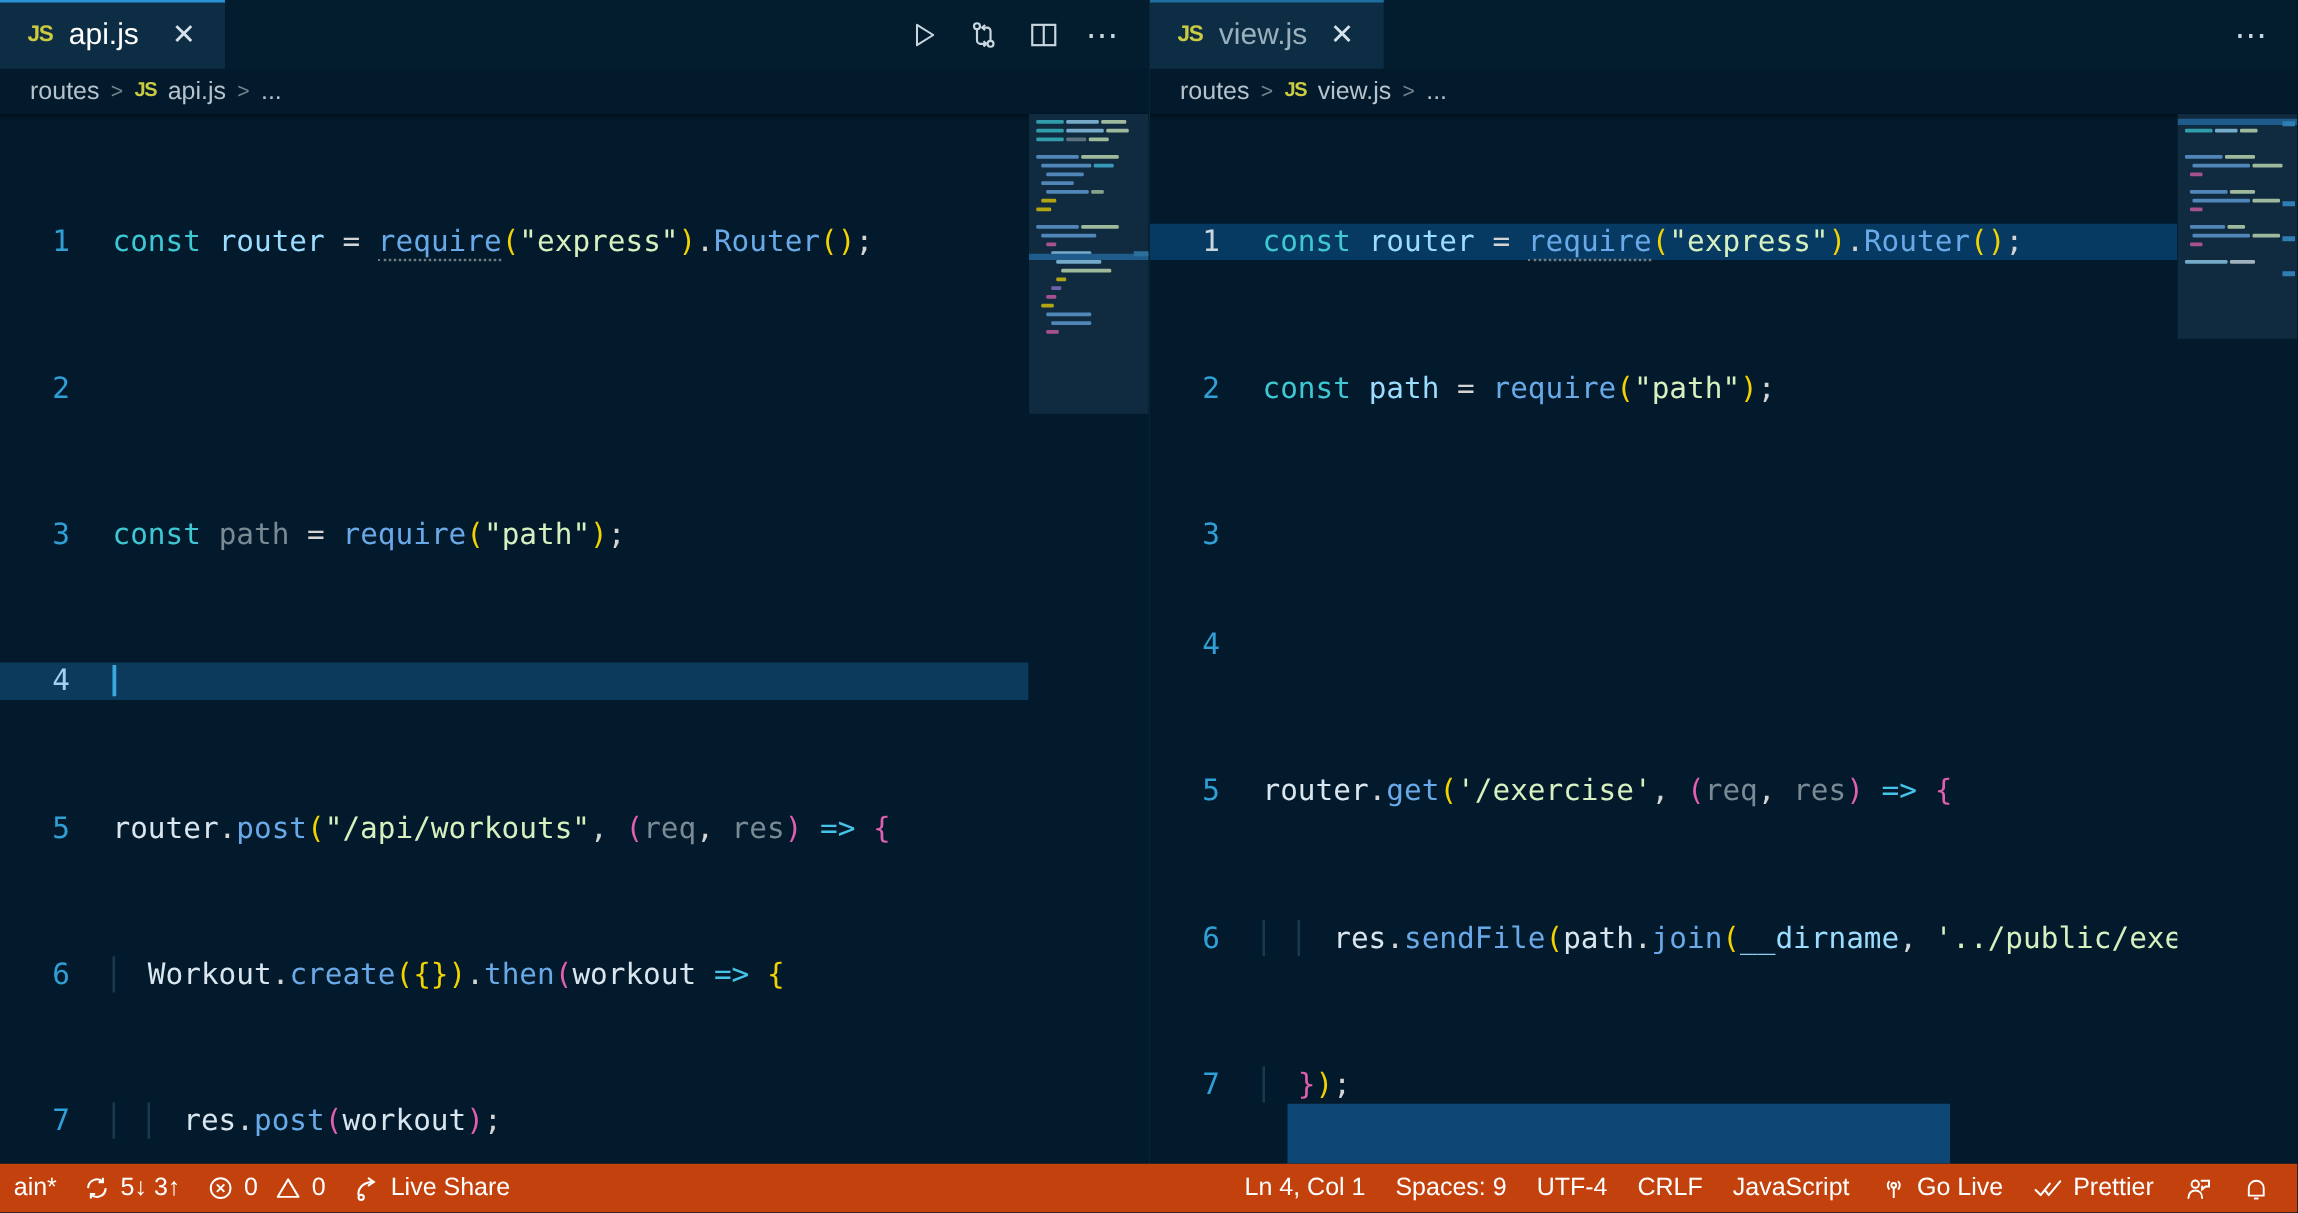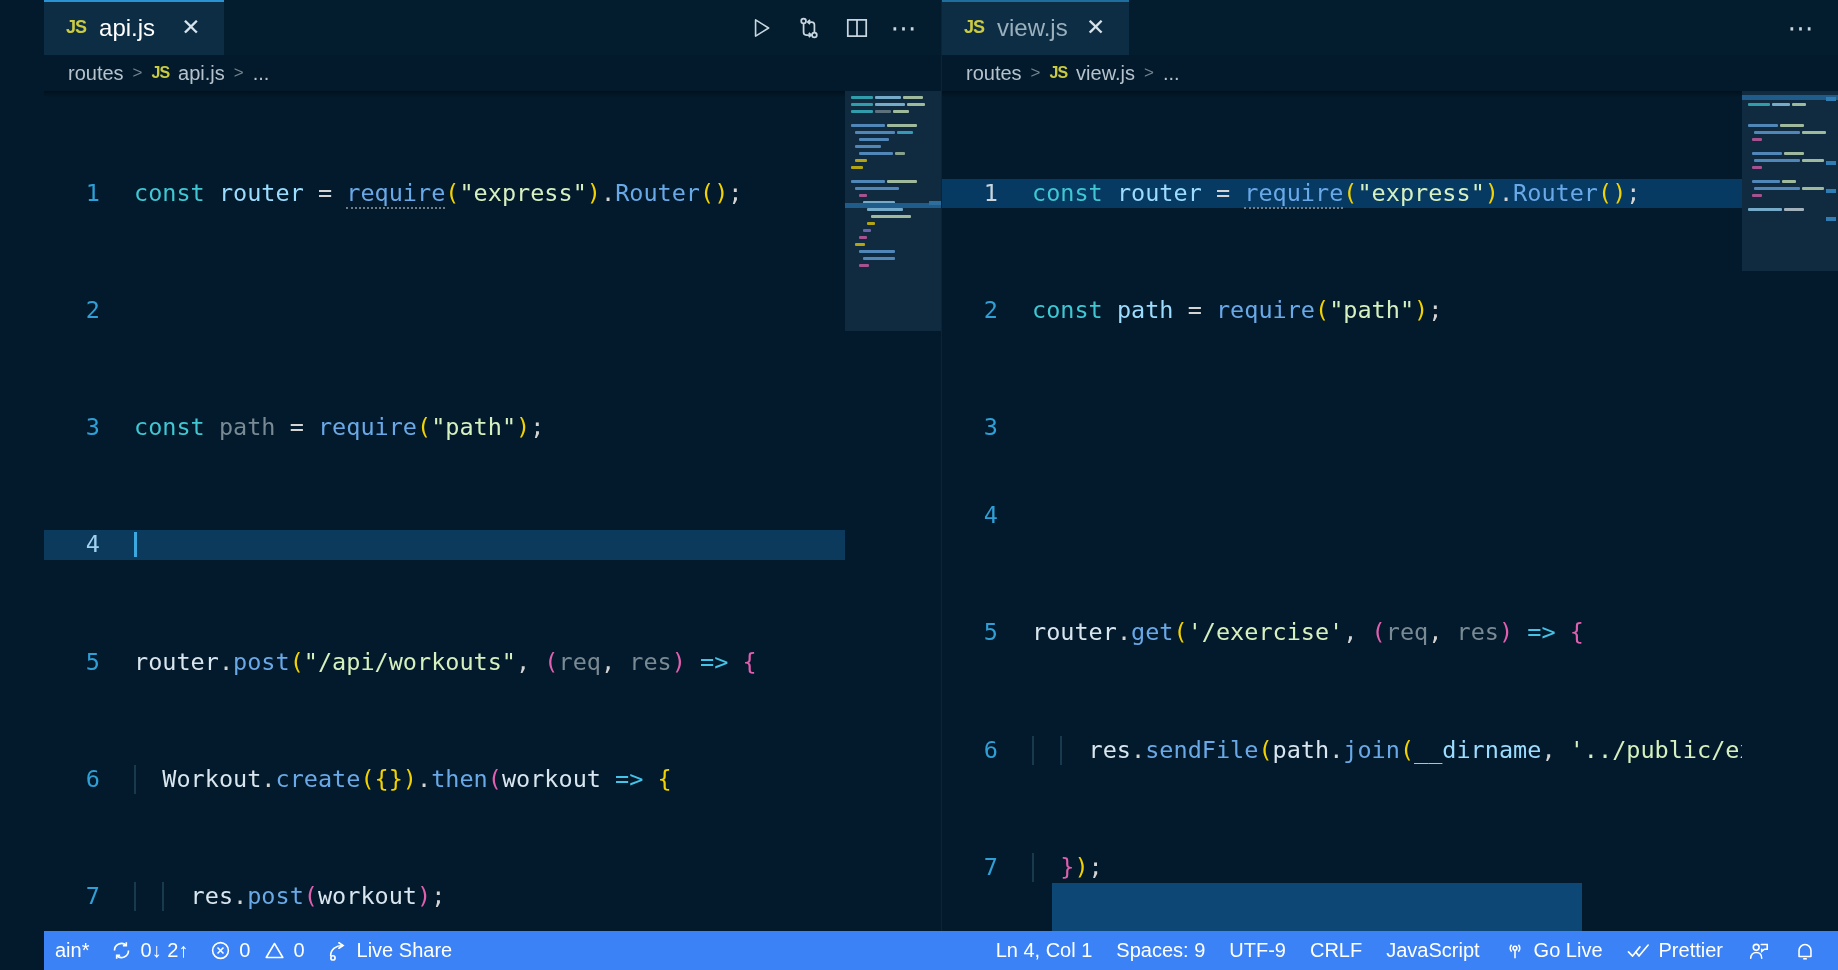--- a/index.html
+++ b/index.html
@@ -2,21 +2,21 @@
 <html><head>
 <meta charset="utf-8">
 <style>
   * { box-sizing: border-box; margin:0; padding:0; }
   html,body { width:1838px; height:970px; overflow:hidden; background:#021a2b; }
   body {
     font-family: "Liberation Sans", sans-serif;
     color:#d4d4d4;
     -webkit-font-smoothing: antialiased;
   }
-  .app { position:relative; width:1838px; height:970px; display:flex; flex-direction:column; background:#021a2b;padding-left:44px; }
+  .app { position:relative; width:1838px; height:970px; display:flex; flex-direction:column; background:#021a2b; }
 
   
   .groups { flex:1 1 auto; display:flex; min-height:0; }
   .group { position:relative; display:flex; flex-direction:column; min-width:0; }
   .group.left  { width:920px; border-right:1px solid #0b2436; }
   .group.right { width:918px; }
 
   
   .tabbar { height:55px; background:#031d2e; display:flex; align-items:stretch; flex-shrink:0; position:relative; }
   .tab {
@@ -102,21 +102,21 @@
   .overview { position:absolute; right:0; top:0; width:14px; bottom:0; }
   .ov-mark { position:absolute; right:2px; width:10px; height:4px; background:#2f7db3; }
 
   .scroll-shadow { position:absolute; top:0; left:0; right:0; height:6px;
      background:linear-gradient(to bottom, rgba(0,0,0,.35), rgba(0,0,0,0)); pointer-events:none; }
 
   .find-block { position:absolute; background:#0d4776; }
 
   
   .statusbar {
-    height:39px; flex:0 0 39px; background:#3b82f6; display:flex; align-items:center;
+    height:39px; flex:0 0 39px; background:#c2410c; display:flex; align-items:center;
     color:#ffffff; font-size:20px; position:relative; z-index:5;
   }
   .sb-left { display:flex; align-items:center; gap:0; padding-left:0; }
   .sb-right { display:flex; align-items:center; margin-left:auto; padding-right:10px; }
   .sb-item {
     display:flex; align-items:center; gap:8px; padding:0 12px; height:39px; cursor:pointer; white-space:nowrap;
   }
   .sb-item.flat { padding:0 11px; }
   svg { display:block; }
 </style>
@@ -467,21 +467,21 @@
 
       <div class="sb-item flat">
         <span>
           <svg width="21" height="21" viewBox="0 0 24 24" fill="none" stroke="#ffffff" stroke-width="1.9">
             <path d="M4 12a8 8 0 0 1 13.5-5.8"></path>
               <path d="M20 12a8 8 0 0 1-13.5 5.8"></path>
             <path d="M17.5 2.6 V6.5 H13.6"></path>
               <path d="M6.5 21.4 V17.5 H10.4"></path>
           </svg>
         </span>
-        <span>0↓ 2↑</span>
+        <span>5↓ 3↑</span>
       </div>
 
       <div class="sb-item flat">
         <span>
           <svg width="21" height="21" viewBox="0 0 24 24" fill="none" stroke="#ffffff" stroke-width="1.8">
             <circle cx="12" cy="12" r="9"></circle>
               <line x1="8.6" y1="8.6" x2="15.4" y2="15.4"></line>
               <line x1="15.4" y1="8.6" x2="8.6" y2="15.4"></line>
           </svg>
         </span>
@@ -507,21 +507,21 @@
     </div>
 
     <div class="sb-right">
       <div class="sb-item">
         <span>Ln 4, Col 1</span>
       </div>
       <div class="sb-item">
         <span>Spaces: 9</span>
       </div>
       <div class="sb-item">
-        <span>UTF-9</span>
+        <span>UTF-4</span>
       </div>
       <div class="sb-item">
         <span>CRLF</span>
       </div>
       <div class="sb-item">
         <span>JavaScript</span>
       </div>
       <div class="sb-item">
         <span>
           <svg width="22" height="22" viewBox="0 0 24 24" fill="none" stroke="#ffffff" stroke-width="1.7">

